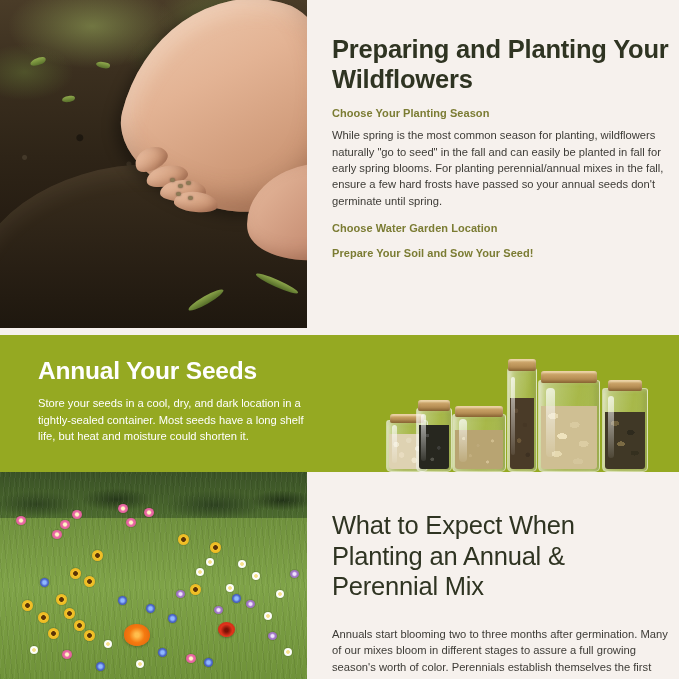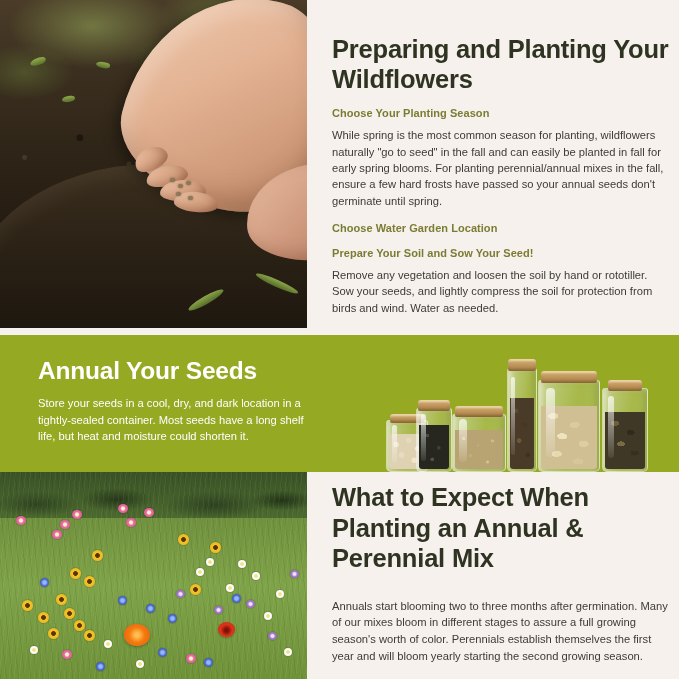--- a/index.html
+++ b/index.html
@@ -287,23 +287,24 @@
   }
 
   .expect-copy {
     position: absolute; left: 332px; top: 0;
     width: 347px; height: 207px;
     padding: 10px 10px 0 0;
   }
   .h-expect {
     font-size: 25.5px;
     line-height: 1.2;
-    font-weight: 700;
+    font-weight: 400;
     color: #2f3422;
     letter-spacing: -.2px;
+    margin-top: 28px;
   }
   .body-expect {
     font-size: 11.2px;
     line-height: 1.48;
     color: #3d3b36;
     margin-top: 24px;
   }
 </style>
 </head>
 <body>
@@ -341,21 +342,20 @@
 
     <div class="planting-copy">
       <h1 class="h-main">Preparing and Planting Your Wildflowers</h1>
 
       <div class="sub-h">Choose Your Planting Season</div>
       <p class="body-t">While spring is the most common season for planting, wildflowers naturally "go to seed" in the fall and can easily be planted in fall for early spring blooms. For planting perennial/annual mixes in the fall, ensure a few hard frosts have passed so your annual seeds don't germinate until spring.</p>
 
       <div class="sub-h">Choose Water Garden Location</div>
 
       <div class="sub-h">Prepare Your Soil and Sow Your Seed!</div>
-      <p class="body-t">Remove any vegetation and loosen the soil by hand or rototiller. Sow your seeds, and lightly compress the soil for protection from birds and wind. Water as needed.</p>
     </div>
   </div>
 
   <div class="row-green">
     <div class="green-copy">
       <h2 class="h-green">Annual Your Seeds</h2>
       <p class="body-green">Store your seeds in a cool, dry, and dark location in a tightly-sealed container. Most seeds have a long shelf life, but heat and moisture could shorten it.</p>
     </div>
     <div class="jars" id="jars">
         <div class="jar" style="left: 0px; width: 42px; height: 58px;">

